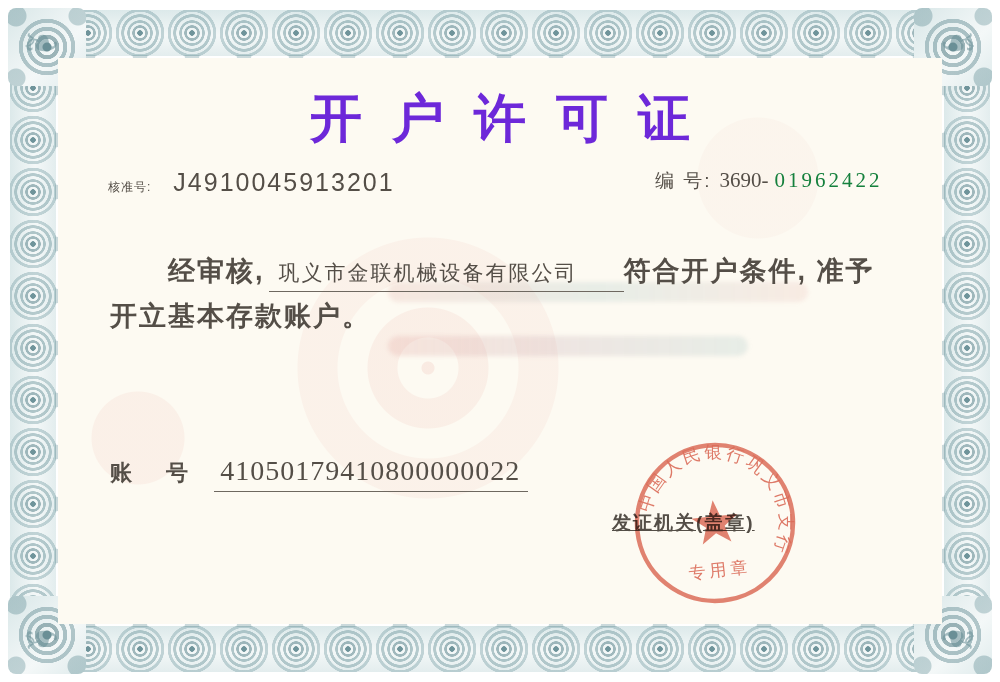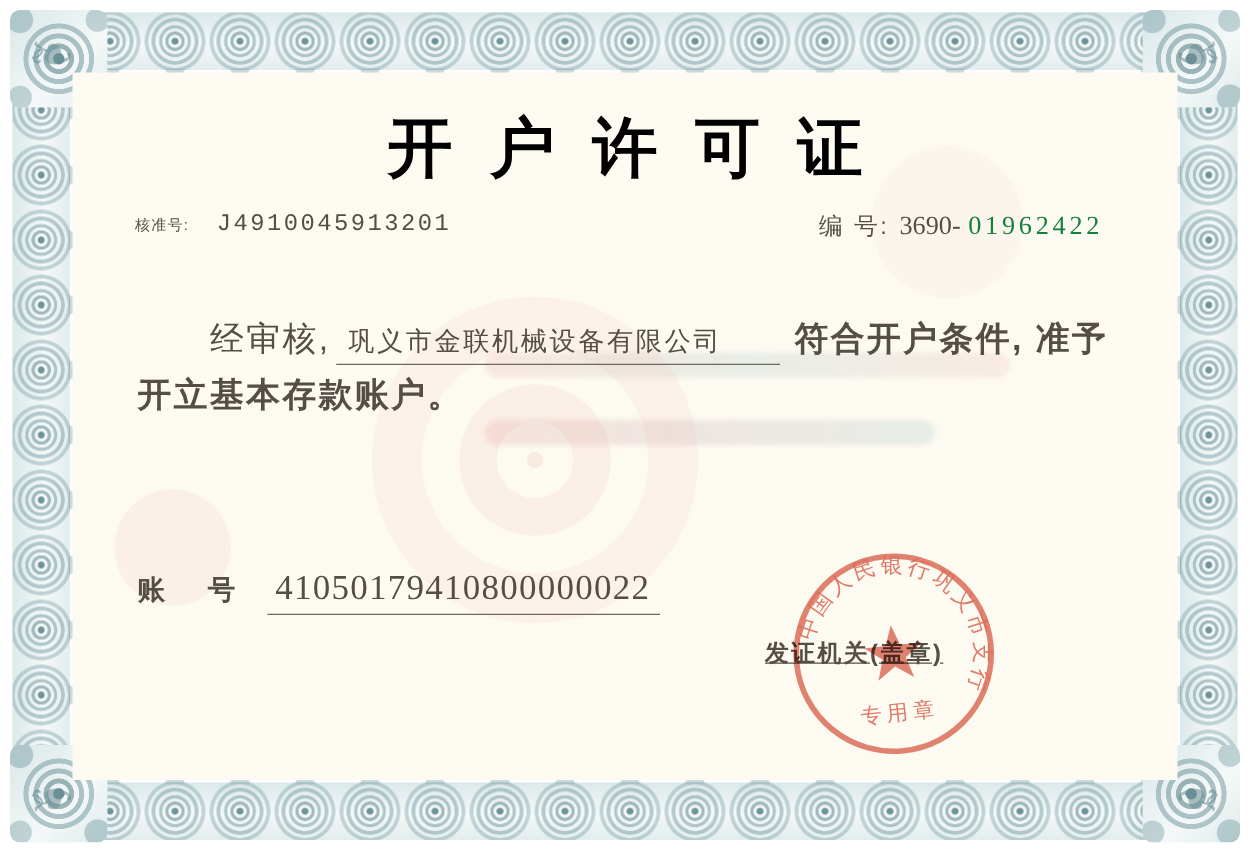--- a/index.html
+++ b/index.html
@@ -79,35 +79,35 @@
       radial-gradient(circle at 700px 120px, rgba(236,200,190,.10) 0 60px, rgba(255,255,255,0) 61px);
   }
   .ghostband { position:absolute; height:20px; border-radius:10px; filter:blur(2px); }
   .gb1 { left:330px; top:224px; width:420px; background:linear-gradient(90deg, rgba(231,176,168,.25), rgba(170,200,198,.25), rgba(231,176,168,.2)); }
   .gb2 { left:330px; top:278px; width:360px; background:linear-gradient(90deg, rgba(231,176,168,.30), rgba(186,158,170,.22), rgba(170,200,198,.25)); }
 
   
   .ink { color:#544e47; }
   .title { position:absolute; left:0; right:0; top:84px; text-align:center;
     font-family:"Liberation Serif", serif; font-weight:bold; font-size:52px;
-    letter-spacing:30px; padding-left:30px; color:#000000; }
+    letter-spacing:30px; padding-left:30px; color:#6d28d9; }
 
   .meta-left { position:absolute; left:108px; top:168px; font-size:18px; }
   .meta-left .lab { font-size:12px; letter-spacing:1px;text-align:center; }
-  .meta-left .val { font-family:Liberation Mono, monospace; font-size:19px; letter-spacing:2px; margin-left:22px; }
+  .meta-left .val { font-family:Liberation Sans, sans-serif; font-size:25px; letter-spacing:2px; margin-left:22px; }
   .meta-right { position:absolute; left:655px; top:168px; font-size:19px; }
   .meta-right .lab { letter-spacing:2px; }
   .meta-right .pre { font-family:"Liberation Serif", serif; font-size:21px; margin-left:8px; }
   .meta-right .red { font-family:"Liberation Serif", serif; font-size:21px; letter-spacing:3px; color:#15803d; margin-left:6px; }
 
   .bodyline1 { position:absolute; left:168px; top:236px; font-size:27px; white-space:nowrap; }
-  .bodyline1 .lead { font-weight:normal; letter-spacing:2px; }
+  .bodyline1 .lead { font-weight:bold; letter-spacing:2px; }
   .company { display:inline-block; font-size:21px; letter-spacing:2px; border-bottom:1.5px solid #6e6860;
              min-width:355px; padding:0 6px 4px 10px; margin-left:4px; vertical-align:baseline;margin-top:23px; }
-  .bodyline1 .tail { font-weight:bold; letter-spacing:2px; margin-left:12px; }
+  .bodyline1 .tail { font-weight:bold; letter-spacing:2px; }
   .bodyline2 { position:absolute; left:110px; top:298px; font-size:27px; font-weight:bold; letter-spacing:2px; }
 
   .row3 { position:absolute; left:110px; top:380px; font-size:22px; white-space:nowrap; }
   .row3 .lab { font-weight:bold; letter-spacing:1px; }
   .rep-name { display:inline-block; font-size:19px; letter-spacing:2px; border-bottom:1.5px solid #6e6860;
               min-width:180px; padding:0 6px 5px 8px; margin-left:2px; }
   .row3 .bank-lab { font-weight:bold; letter-spacing:2px; margin-left:26px; }
   .bank-name { display:inline-block; font-size:19px; letter-spacing:2px; border-bottom:1.5px solid #6e6860;
                min-width:258px; padding:0 4px 5px 8px; margin-left:4px; }
 

